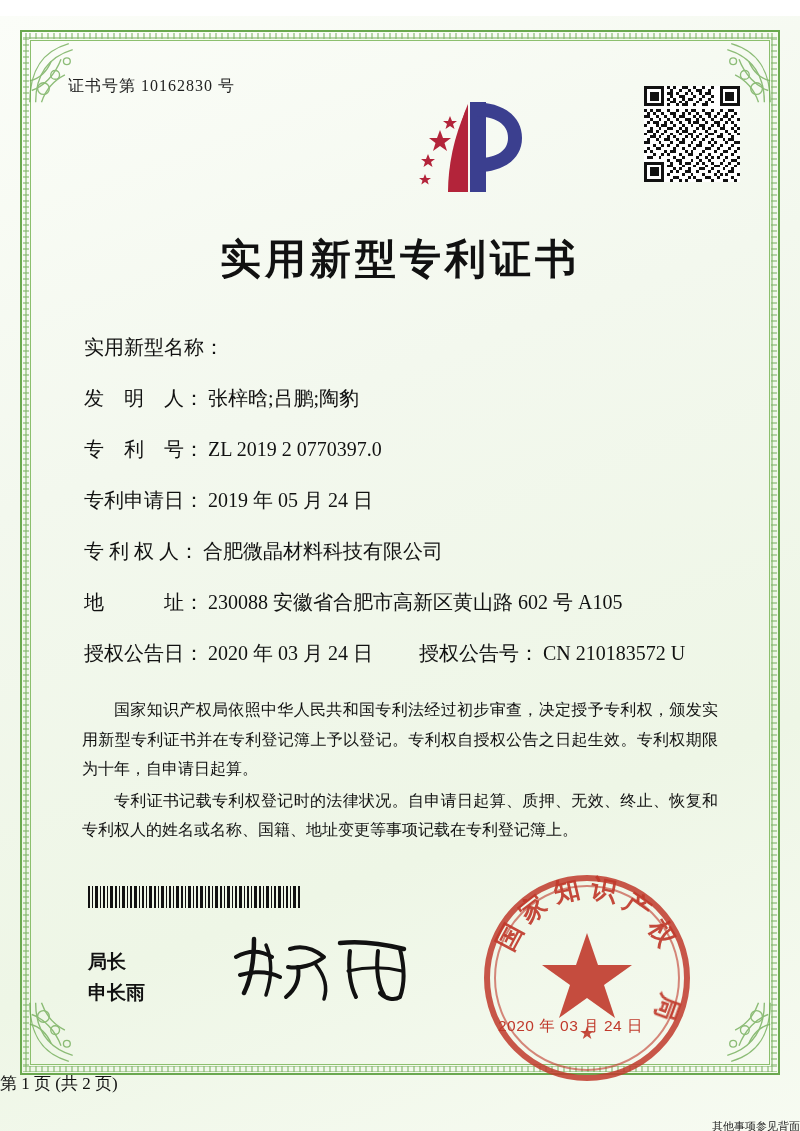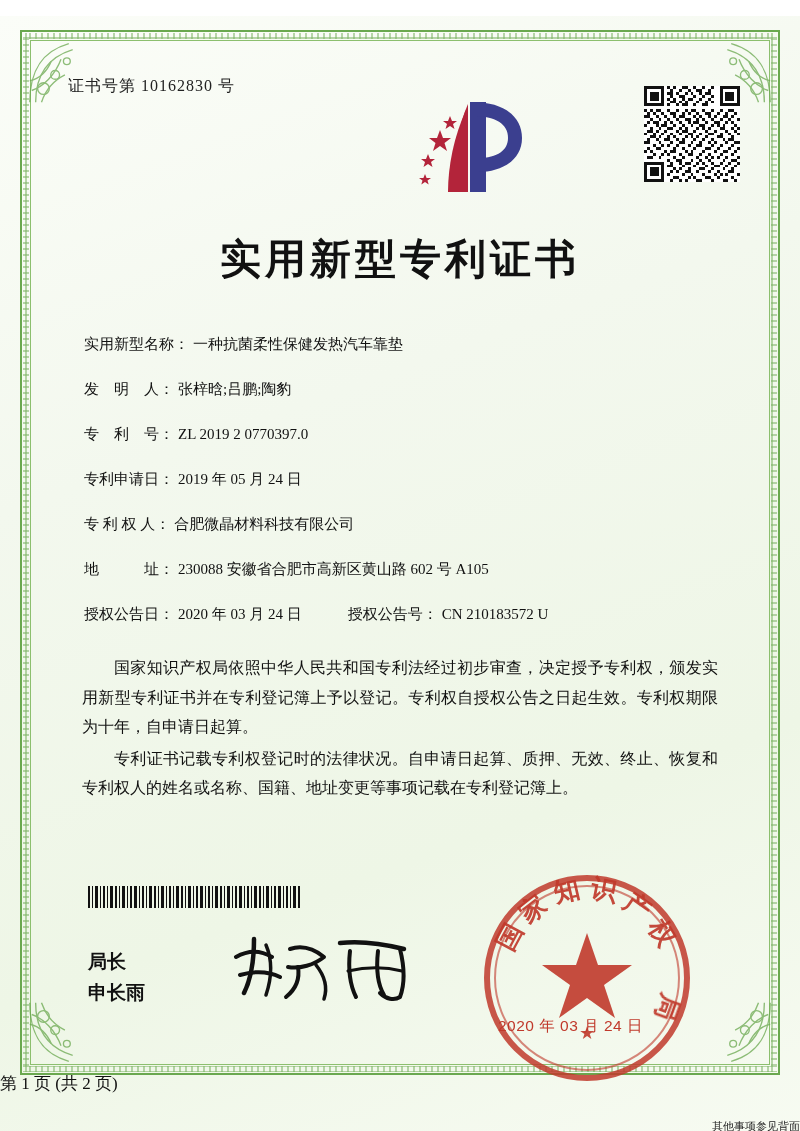--- a/index.html
+++ b/index.html
@@ -97,21 +97,21 @@
     font-weight: bold;
     font-size: 41px;
     letter-spacing: 4px;
     margin-top: 135px;
     color: #111;
   }
 
   .fields {
     margin-top: 48px;
     padding-left: 24px;
-    font-size: 15px;
+    font-size: 20px;
     line-height: 1.2;
   }
   .field-row {
     display: flex;
     align-items: baseline;
     margin-bottom: 27px;
   }
   .field-label {
     flex: 0 0 auto;
     white-space: pre;
@@ -572,21 +572,20 @@
             <rect x="31" y="32" width="1" height="1"></rect>
         </g>
       </svg>
     </div>
 
     <div class="title">实用新型专利证书</div>
 
     <div class="fields">
       <div class="field-row">
         <span class="field-label">实用新型名称：</span>
-        <span class="field-value">一种抗菌柔性保健发热汽车靠垫</span>
       </div>
       <div class="field-row">
         <span class="field-label">发　明　人：</span>
         <span class="field-value">张梓晗;吕鹏;陶豹</span>
       </div>
       <div class="field-row">
         <span class="field-label">专　利　号：</span>
         <span class="field-value">ZL 2019 2 0770397.0</span>
       </div>
       <div class="field-row">

